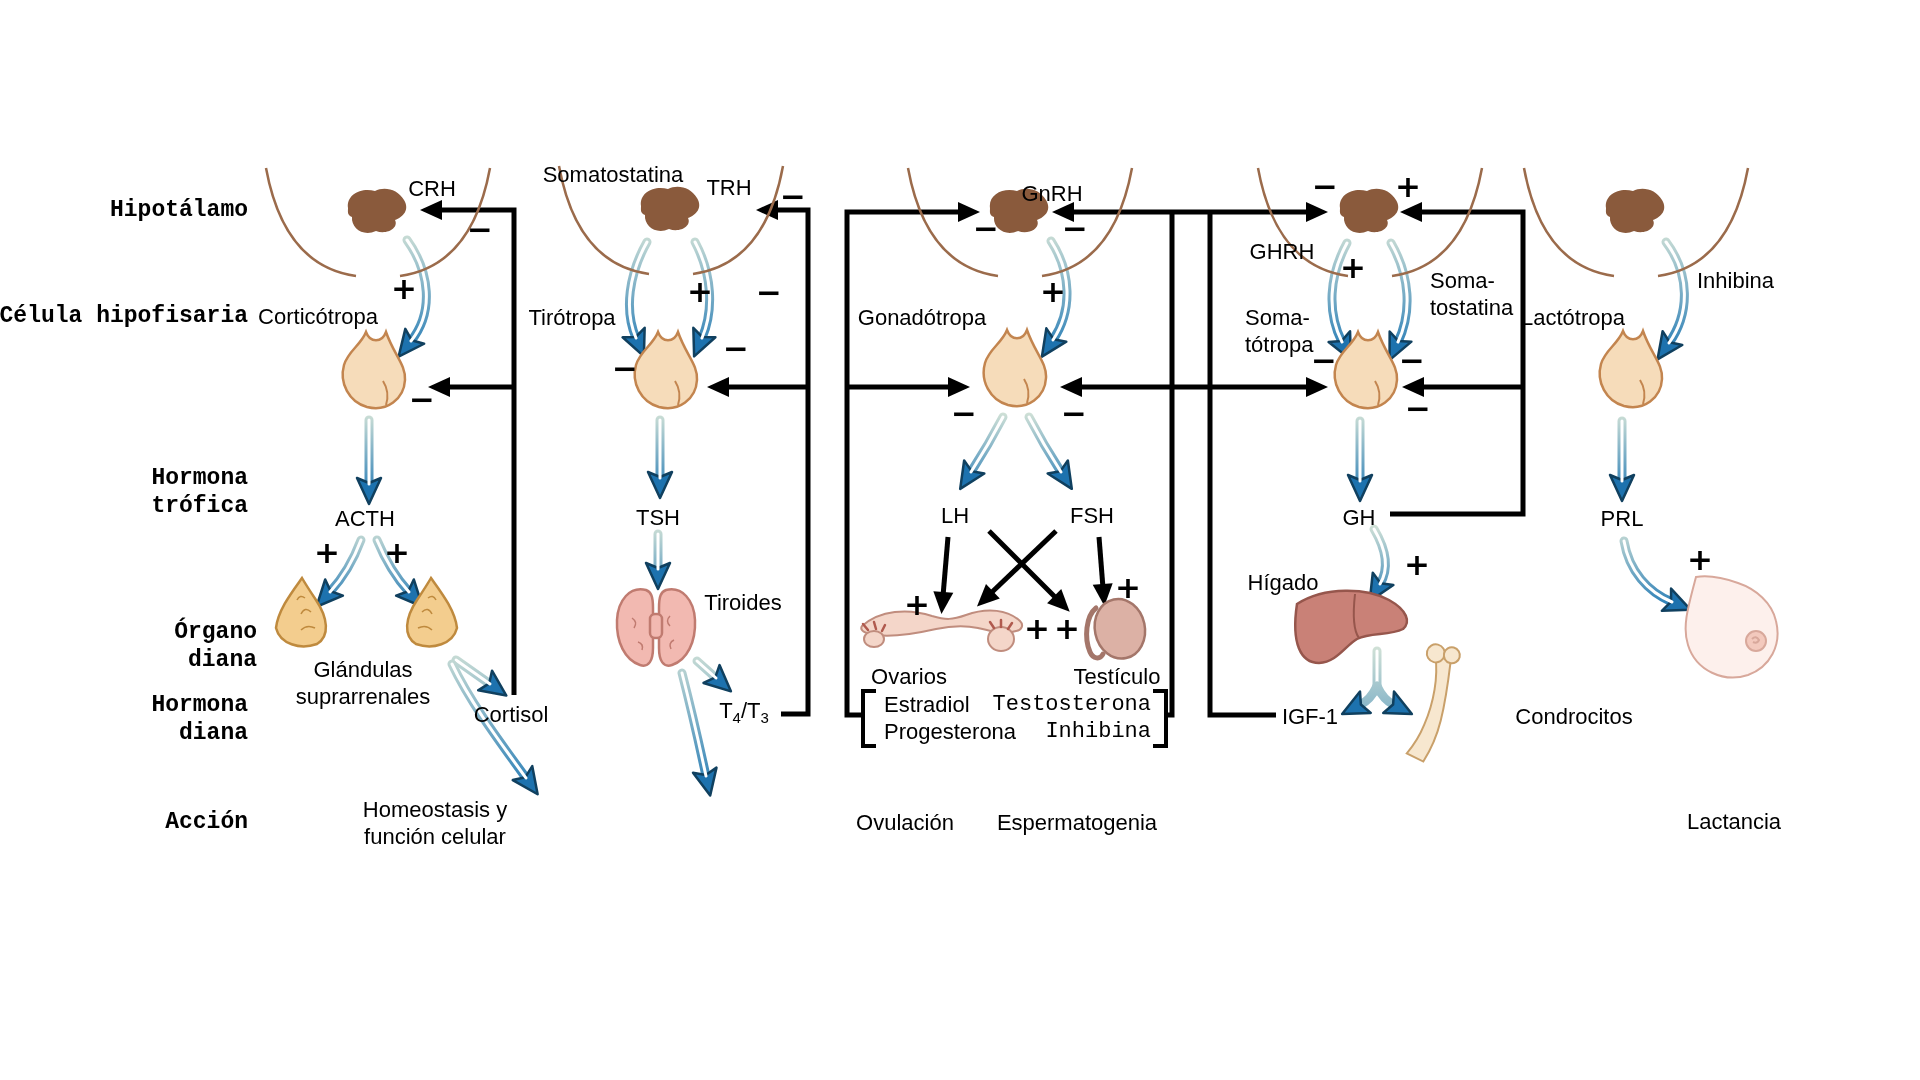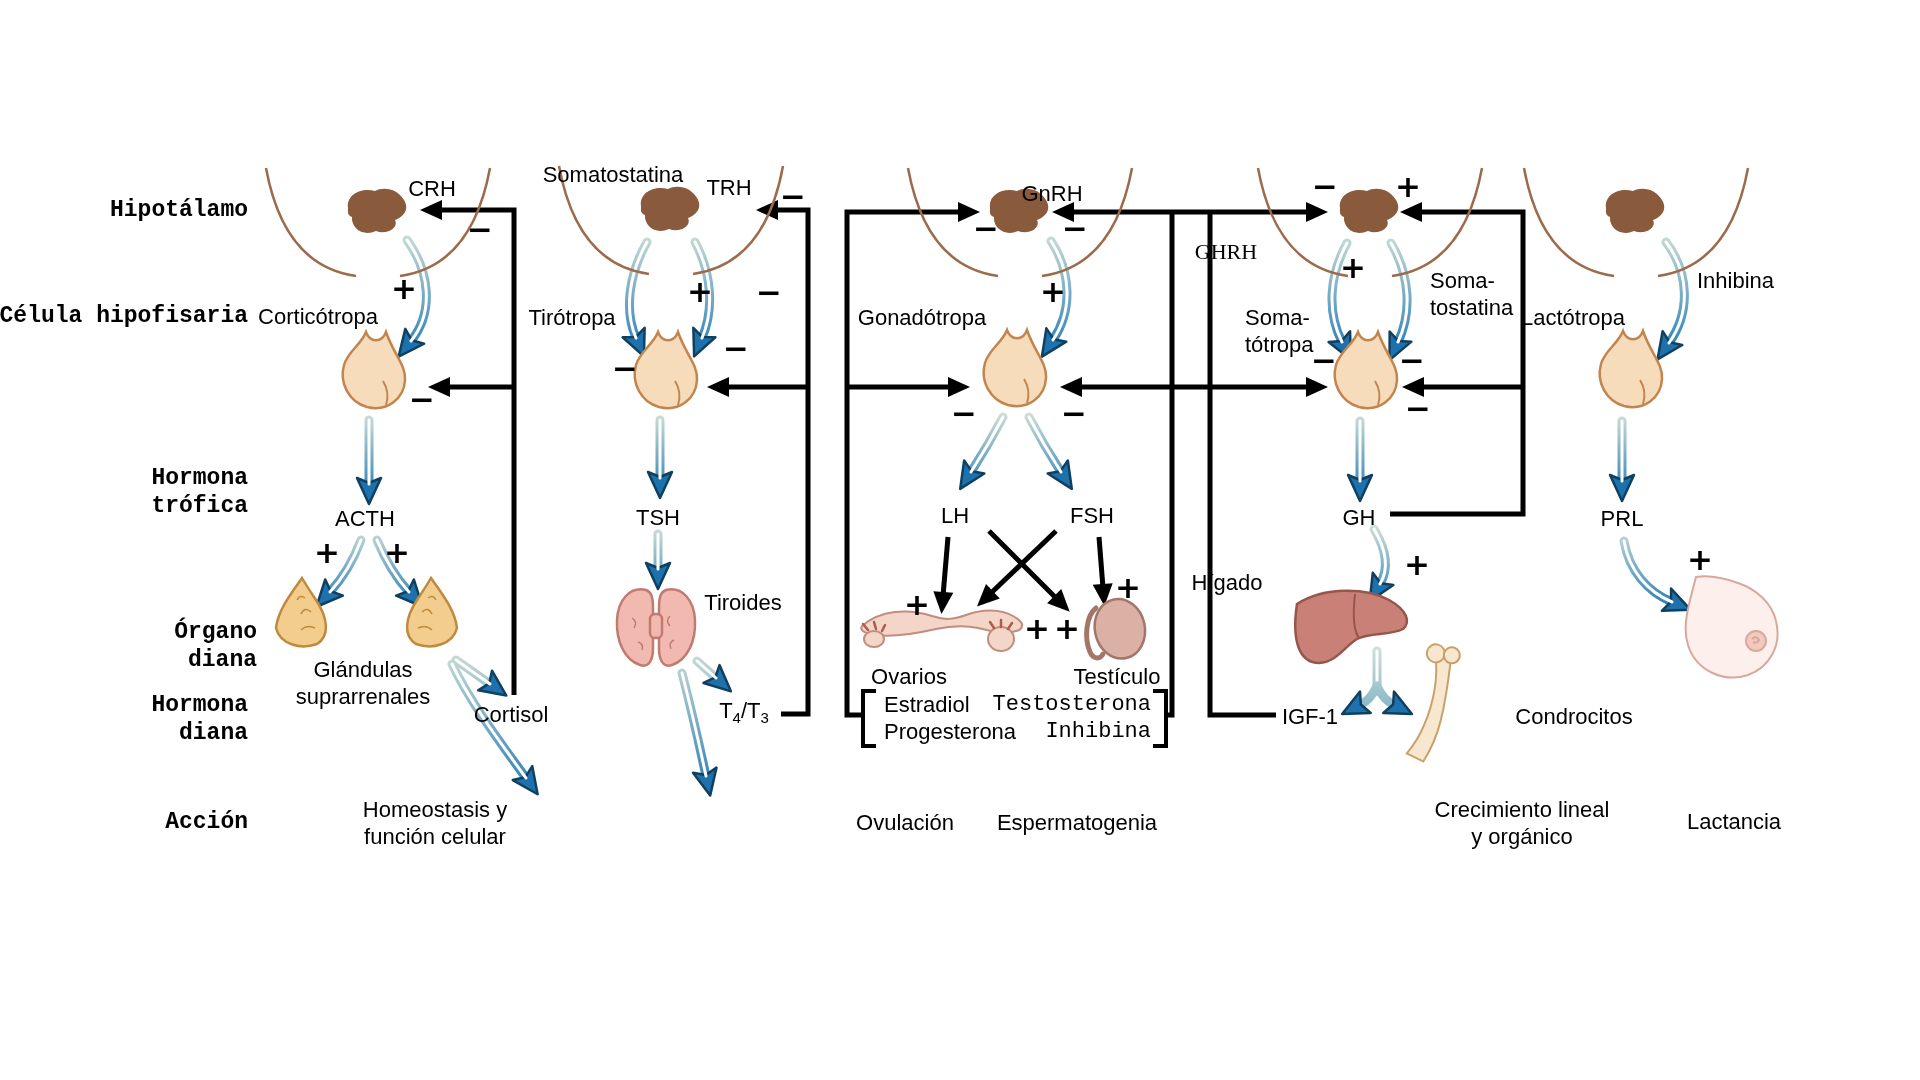--- a/index.html
+++ b/index.html
@@ -318,31 +318,29 @@
       <div class="lab a-center" style="left: 955px; top: 515px;">LH</div>
       <div class="lab a-center" style="left: 1092px; top: 515px;">FSH</div>
       <div class="lab a-center" style="left: 909px; top: 676px;">Ovarios</div>
       <div class="lab a-center" style="left: 1117px; top: 676px;">Testículo</div>
       <div class="lab a-left" style="left: 884px; top: 718px;">Estradiol
 Progesterona</div>
       <div class="lab a-right" style="left: 1151px; top: 718px;">Testosterona
 Inhibina</div>
       <div class="lab a-center" style="left: 905px; top: 822px;">Ovulación</div>
       <div class="lab a-center" style="left: 1077px; top: 822px;">Espermatogenia</div>
-      <div class="lab a-center" style="left: 1226px; top: 251px; font-family: Liberation Serif, serif;">GHRH</div>
+      <div class="lab a-center" style="left: 1282px; top: 251px;">GHRH</div>
       <div class="lab a-left" style="left: 1430px; top: 294px;">Soma-
 tostatina</div>
       <div class="lab a-left" style="left: 1245px; top: 331px;">Soma-
 tótropa</div>
       <div class="lab a-center" style="left: 1359px; top: 517px;">GH</div>
-      <div class="lab a-center" style="left: 1227px; top: 582px; text-align: center;">Hígado</div>
+      <div class="lab a-center" style="left: 1283px; top: 582px; text-align: center;">Hígado</div>
       <div class="lab a-center" style="left: 1310px; top: 716px;">IGF-1</div>
       <div class="lab a-center" style="left: 1530px; top: 716px; margin-left: 44px;">Condrocitos</div>
-      <div class="lab a-center" style="left: 1522px; top: 823px;">Crecimiento lineal
-y orgánico</div>
       <div class="lab a-left" style="left: 1697px; top: 280px;">Inhibina</div>
       <div class="lab a-center" style="left: 1573px; top: 317px;">Lactótropa</div>
       <div class="lab a-center" style="left: 1622px; top: 518px;">PRL</div>
       <div class="lab a-center" style="left: 1734px; top: 821px;">Lactancia</div>
     </div>
 <div class="layer" id="sign-layer">
       <div class="sign a-center" style="left: 404px; top: 288px;">+</div>
       <div class="sign a-center" style="left: 480px; top: 229px;">−</div>
       <div class="sign a-center" style="left: 422px; top: 399px;">−</div>
       <div class="sign a-center" style="left: 327px; top: 552px;">+</div>

